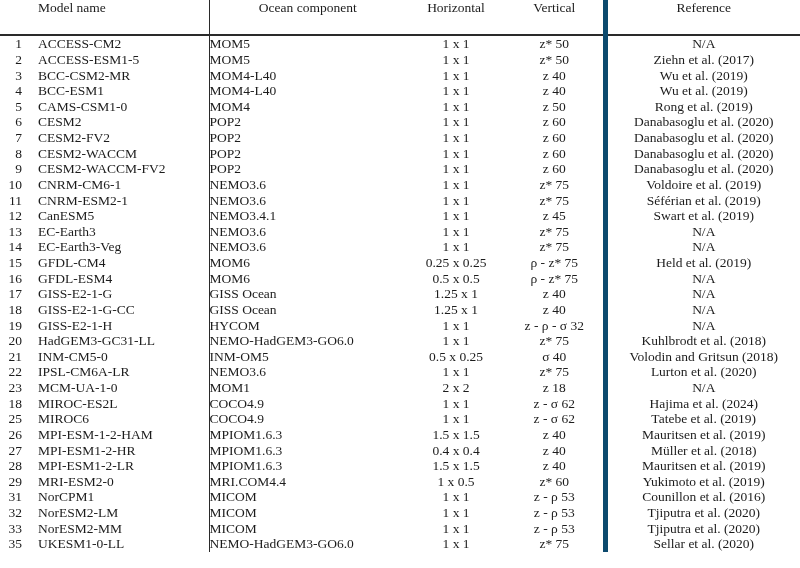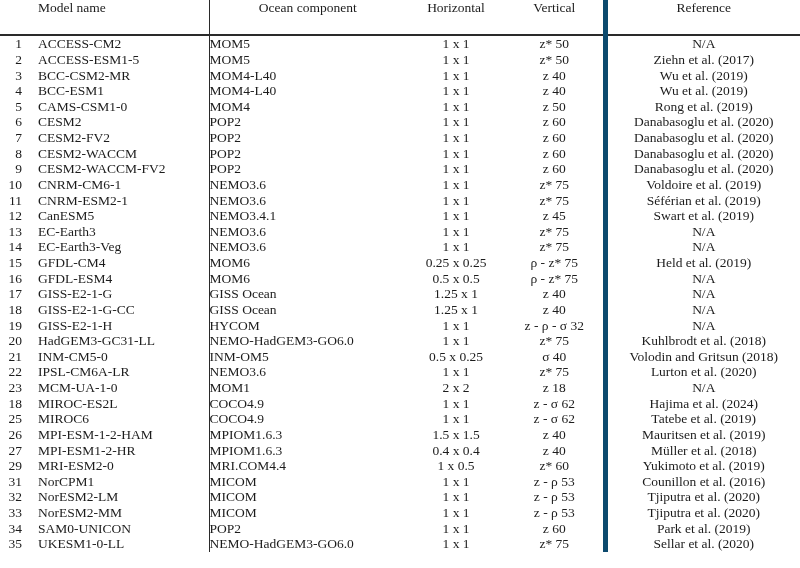--- a/index.html
+++ b/index.html
@@ -264,20 +264,28 @@
       </tr>
       <tr>
         <td class="c0">27</td>
         <td class="c1">MPI-ESM1-2-HR</td>
         <td class="c2">MPIOM1.6.3</td>
         <td class="c3">0.4 x 0.4</td>
         <td class="c4">z 40</td>
         <td class="c5">Müller et al. (2018)</td>
       </tr>
       <tr>
+        <td class="c0">28</td>
+        <td class="c1">MPI-ESM1-2-LR</td>
+        <td class="c2">MPIOM1.6.3</td>
+        <td class="c3">1.5 x 1.5</td>
+        <td class="c4">z 40</td>
+        <td class="c5">Mauritsen et al. (2019)</td>
+      </tr>
+      <tr>
         <td class="c0">29</td>
         <td class="c1">MRI-ESM2-0</td>
         <td class="c2">MRI.COM4.4</td>
         <td class="c3">1 x 0.5</td>
         <td class="c4">z* 60</td>
         <td class="c5">Yukimoto et al. (2019)</td>
       </tr>
       <tr>
         <td class="c0">31</td>
         <td class="c1">NorCPM1</td>
@@ -296,28 +304,20 @@
       </tr>
       <tr>
         <td class="c0">33</td>
         <td class="c1">NorESM2-MM</td>
         <td class="c2">MICOM</td>
         <td class="c3">1 x 1</td>
         <td class="c4">z - ρ 53</td>
         <td class="c5">Tjiputra et al. (2020)</td>
       </tr>
       <tr>
-        <td class="c0">34</td>
-        <td class="c1">SAM0-UNICON</td>
-        <td class="c2">POP2</td>
-        <td class="c3">1 x 1</td>
-        <td class="c4">z 60</td>
-        <td class="c5">Park et al. (2019)</td>
-      </tr>
-      <tr>
         <td class="c0">35</td>
         <td class="c1">UKESM1-0-LL</td>
         <td class="c2">NEMO-HadGEM3-GO6.0</td>
         <td class="c3">1 x 1</td>
         <td class="c4">z* 75</td>
         <td class="c5">Sellar et al. (2020)</td>
       </tr>
     </tbody>
 </table>
 

